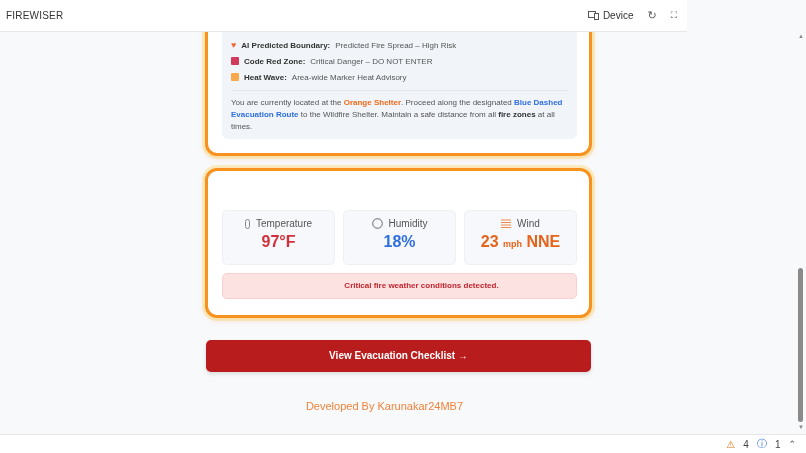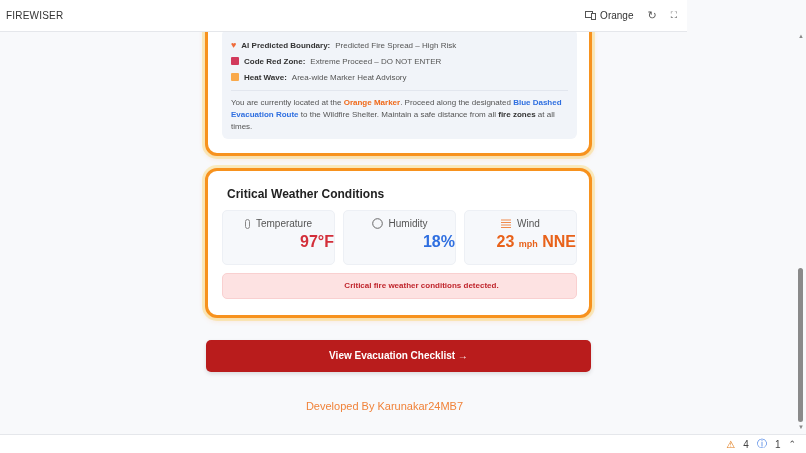--- a/index.html
+++ b/index.html
@@ -16,21 +16,21 @@
   .legend-item { display: flex; align-items: center; gap: 5px; font-size: 8px; color: #555; height: 16px; }
   .legend-item b { color: #333; }
   .sw { width: 8px; height: 8px; border-radius: 1px; display: inline-block; }
   .legend-sep { border-top: 1px solid #e2e6ee; margin: 5px 0 6px 0; }
   .legend-desc { font-size: 8px; color: #555; line-height: 12px; }
   .legend-desc .orange { color: #f06a1a; font-weight: bold; }
   .legend-desc .blue { color: #2f6fe0; font-weight: bold; }
   .legend-desc b { color: #333; }
   .card2 h2 { position: absolute; left: 19px; top: 16px; font-size: 12px; color: #222; font-weight: bold; }
   .stats { position: absolute; left: 14px; top: 39px; width: 355px; display: flex; gap: 8px; }
-  .stat { flex: 1; height: 55px; background: #f6f8fb; border: 1px solid #edf0f5; border-radius: 5px; text-align: right; padding-top: 7px; }
+  .stat { flex: 1; height: 55px; background: #f6f8fb; border: 1px solid #edf0f5; border-radius: 5px; text-align: center; padding-top: 7px; }
   .stat .lbl { font-size: 10px; color: #555; display: flex; align-items: center; justify-content: center; gap: 6px; }
   .stat .val { font-size: 16px; font-weight: bold; margin-top: 4px; }
   .stat .val small { font-size: 9px; font-weight: bold; }
   .alert { position: absolute; left: 14px; top: 102px; width: 355px; height: 26px; background: #fde2e2; border: 1px solid #f9d0d0; border-radius: 5px; font-size: 8px; color: #c0262d; text-align: center; line-height: 24px; font-weight: bold; padding-left: 44px; }
   .cta { position: absolute; left: 206px; top: 308px; width: 385px; height: 32px; background: #b91c1c; color: #fff; border-radius: 5px; font-size: 10px; font-weight: bold; text-align: center; line-height: 32px; box-shadow: 0 2px 4px rgba(0,0,0,0.12); cursor: pointer; }
   .footer-text { position: absolute; left: 192px; top: 368px; width: 385px; text-align: center; font-size: 11px; font-weight: normal; color: #f0833a; }
   .scrollbar { position: absolute; left: 796px; top: 32px; width: 10px; height: 402px; background: #f8f9fb; }
   .scroll-thumb { position: absolute; left: 2px; top: 236px; width: 5px; height: 154px; background: #8a8a8a; border-radius: 3px; }
   .arrow-up, .arrow-down { position: absolute; left: 2px; font-size: 6px; color: #888; }
   .arrow-up { top: 1px; } .arrow-down { top: 392px; }
@@ -42,52 +42,51 @@
 <body>
 
 <div class="topbar">
   <span class="title">FIREWISER</span>
   <div class="right">
     <div class="device">
       <svg width="11" height="9" viewBox="0 0 11 9">
           <rect x="0.5" y="0.5" width="7" height="6" fill="none" stroke="#555"></rect>
           <rect x="6.5" y="2.5" width="4" height="6" fill="#fff" stroke="#555"></rect>
         </svg>
-      <span>Orange</span>
+      <span>Device</span>
     </div>
     <span style="font-size:11px;color:#555;">↻</span>
     <span style="font-size:9px;color:#555;">⛶</span>
   </div>
 </div>
 
 <div class="viewport">
   <div class="card card1">
     <div class="legend-box">
       <div class="legend-item">
         <span style="color:#ef6b3a;font-size:9px;">♥</span>
         <b>AI Predicted Boundary:</b>
         <span>Predicted Fire Spread – High Risk</span>
       </div>
       <div class="legend-item">
         <span class="sw" style="background:#d23a5c;"></span>
         <b>Code Red Zone:</b>
-        <span>Extreme Proceed – DO NOT ENTER</span>
+        <span>Critical Danger – DO NOT ENTER</span>
       </div>
       <div class="legend-item">
         <span class="sw" style="background:#f9a94b;"></span>
         <b>Heat Wave:</b>
         <span>Area-wide Marker Heat Advisory</span>
       </div>
       <div class="legend-sep"></div>
-      <p class="legend-desc"><span>You are currently located at the </span><span class="orange">Orange Marker</span><span>. Proceed along the designated </span><span class="blue">Blue Dashed Evacuation Route</span><span> to the Wildfire Shelter. Maintain a safe distance from all </span><b>fire zones</b><span> at all times.</span></p>
+      <p class="legend-desc"><span>You are currently located at the </span><span class="orange">Orange Shelter</span><span>. Proceed along the designated </span><span class="blue">Blue Dashed Evacuation Route</span><span> to the Wildfire Shelter. Maintain a safe distance from all </span><b>fire zones</b><span> at all times.</span></p>
     </div>
   </div>
 
   <div class="card card2">
-    <h2>Critical Weather Conditions</h2>
     <div class="stats">
       <div class="stat">
         <div class="lbl">
             <svg width="5" height="10" viewBox="0 0 5 10">
               <rect x="0.5" y="0.5" width="4" height="9" rx="2" fill="none" stroke="#888"></rect>
             </svg>
             <span>Temperature</span>
           </div>
         <div class="val" style="color:#d32f3a;">97°F</div>
       </div>

